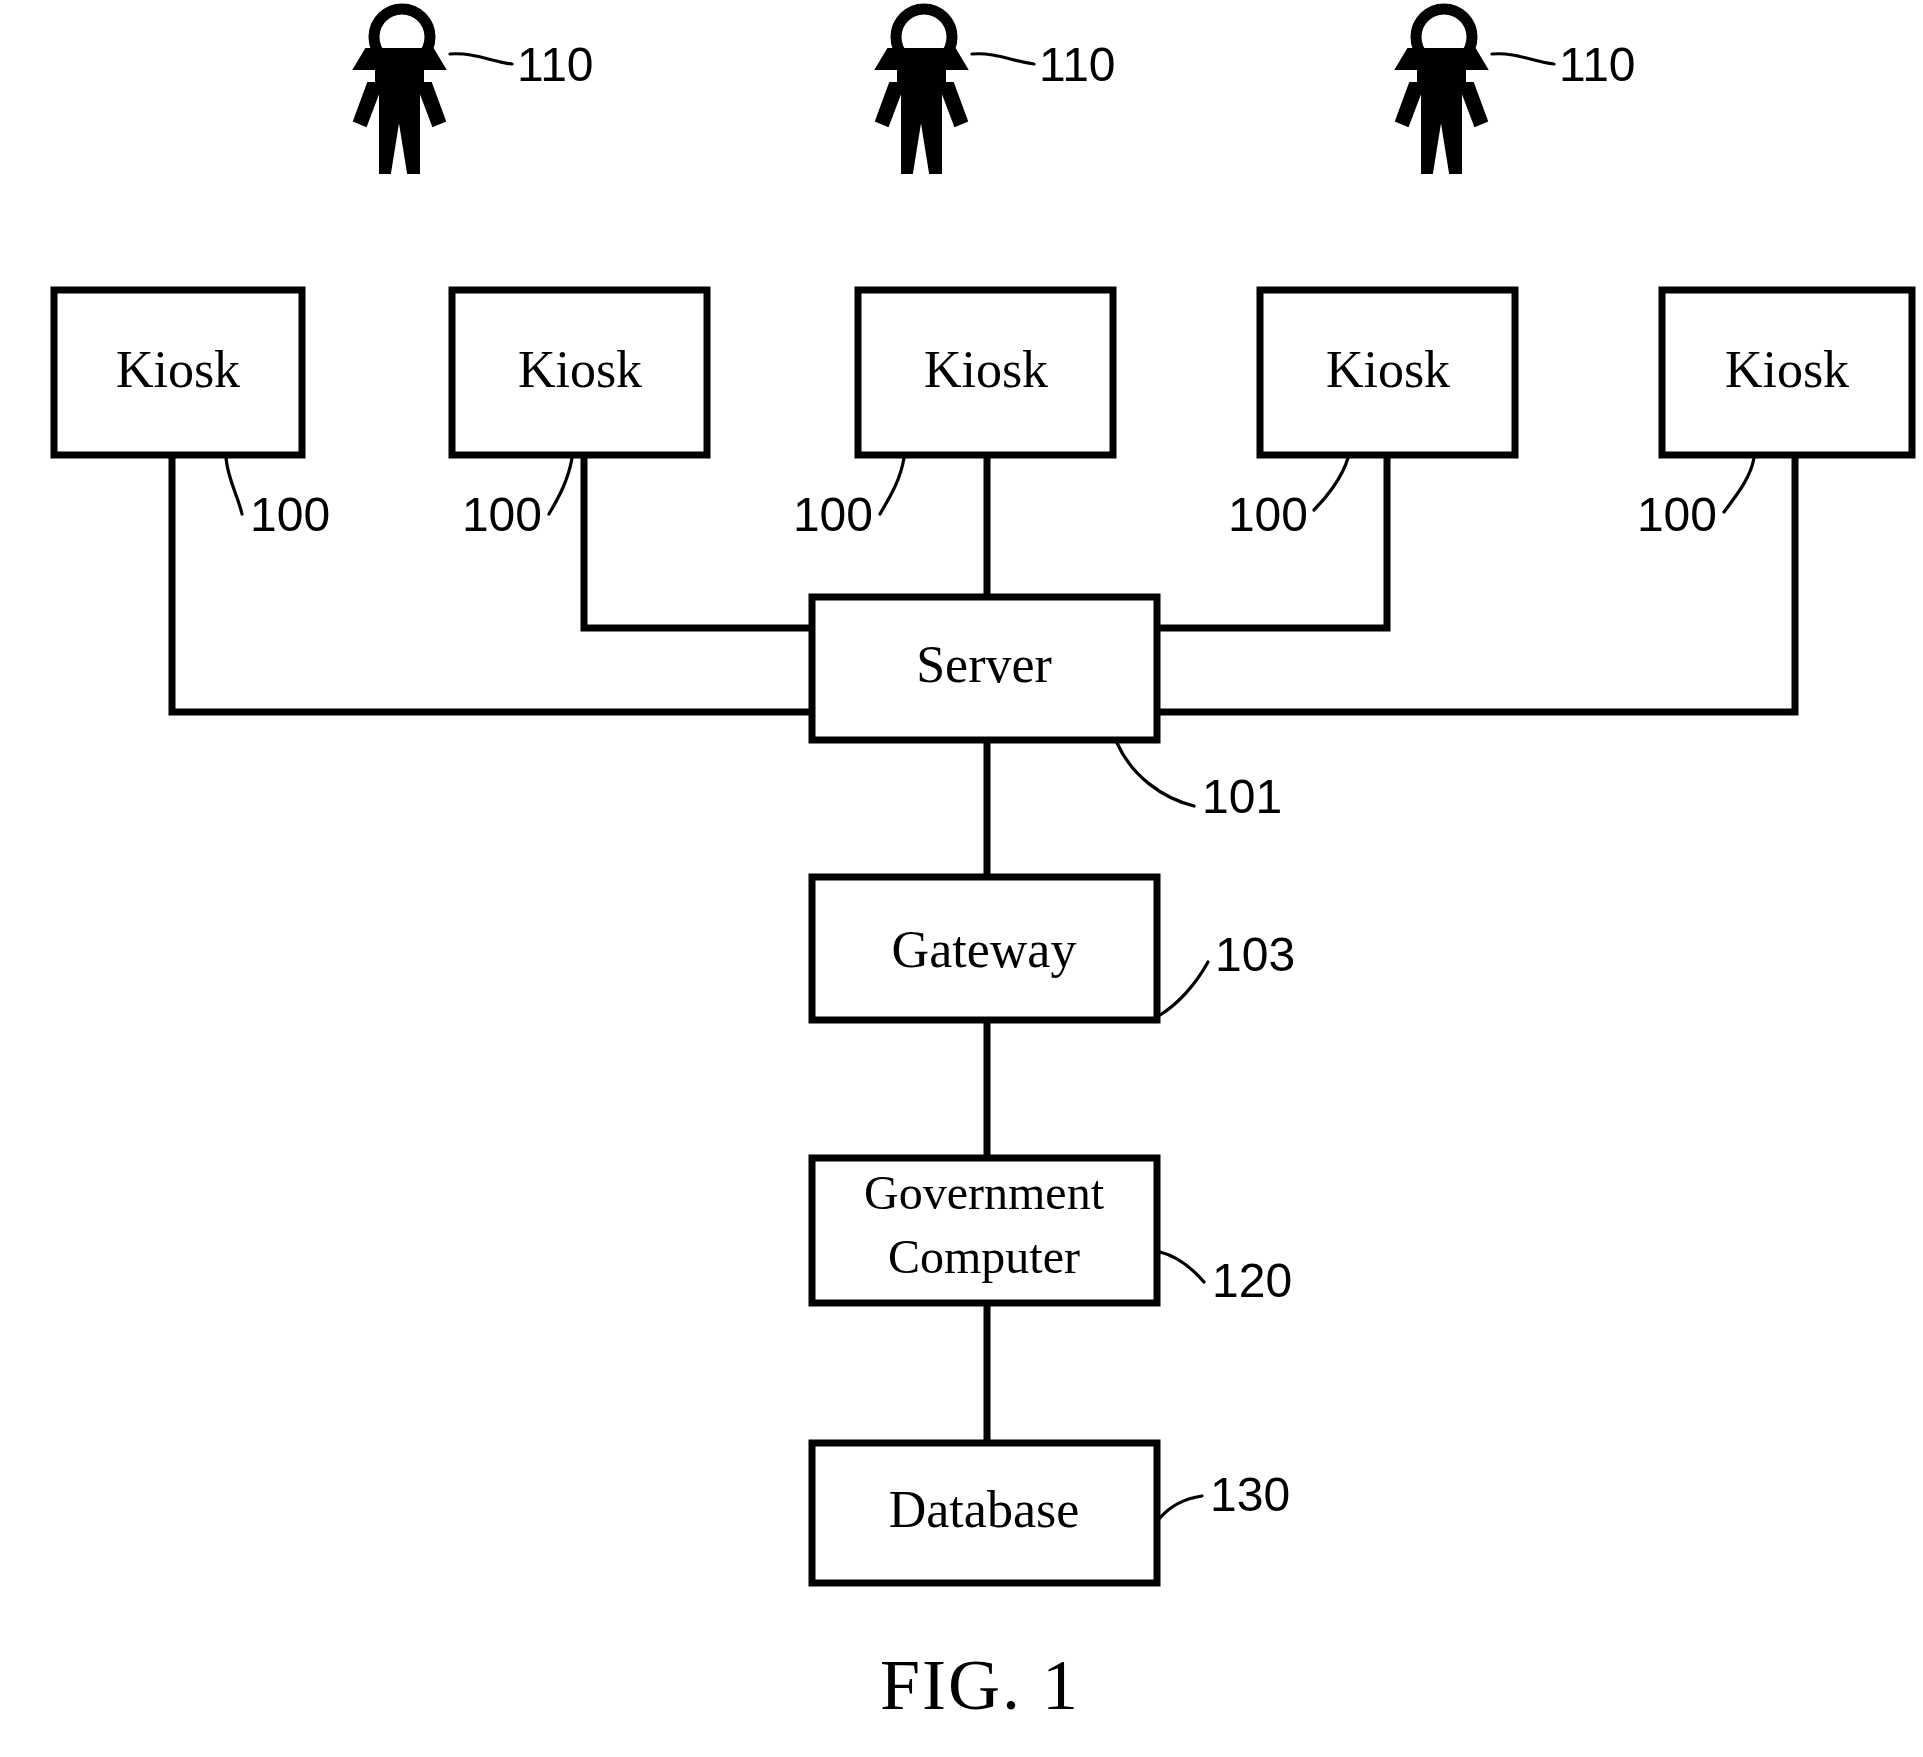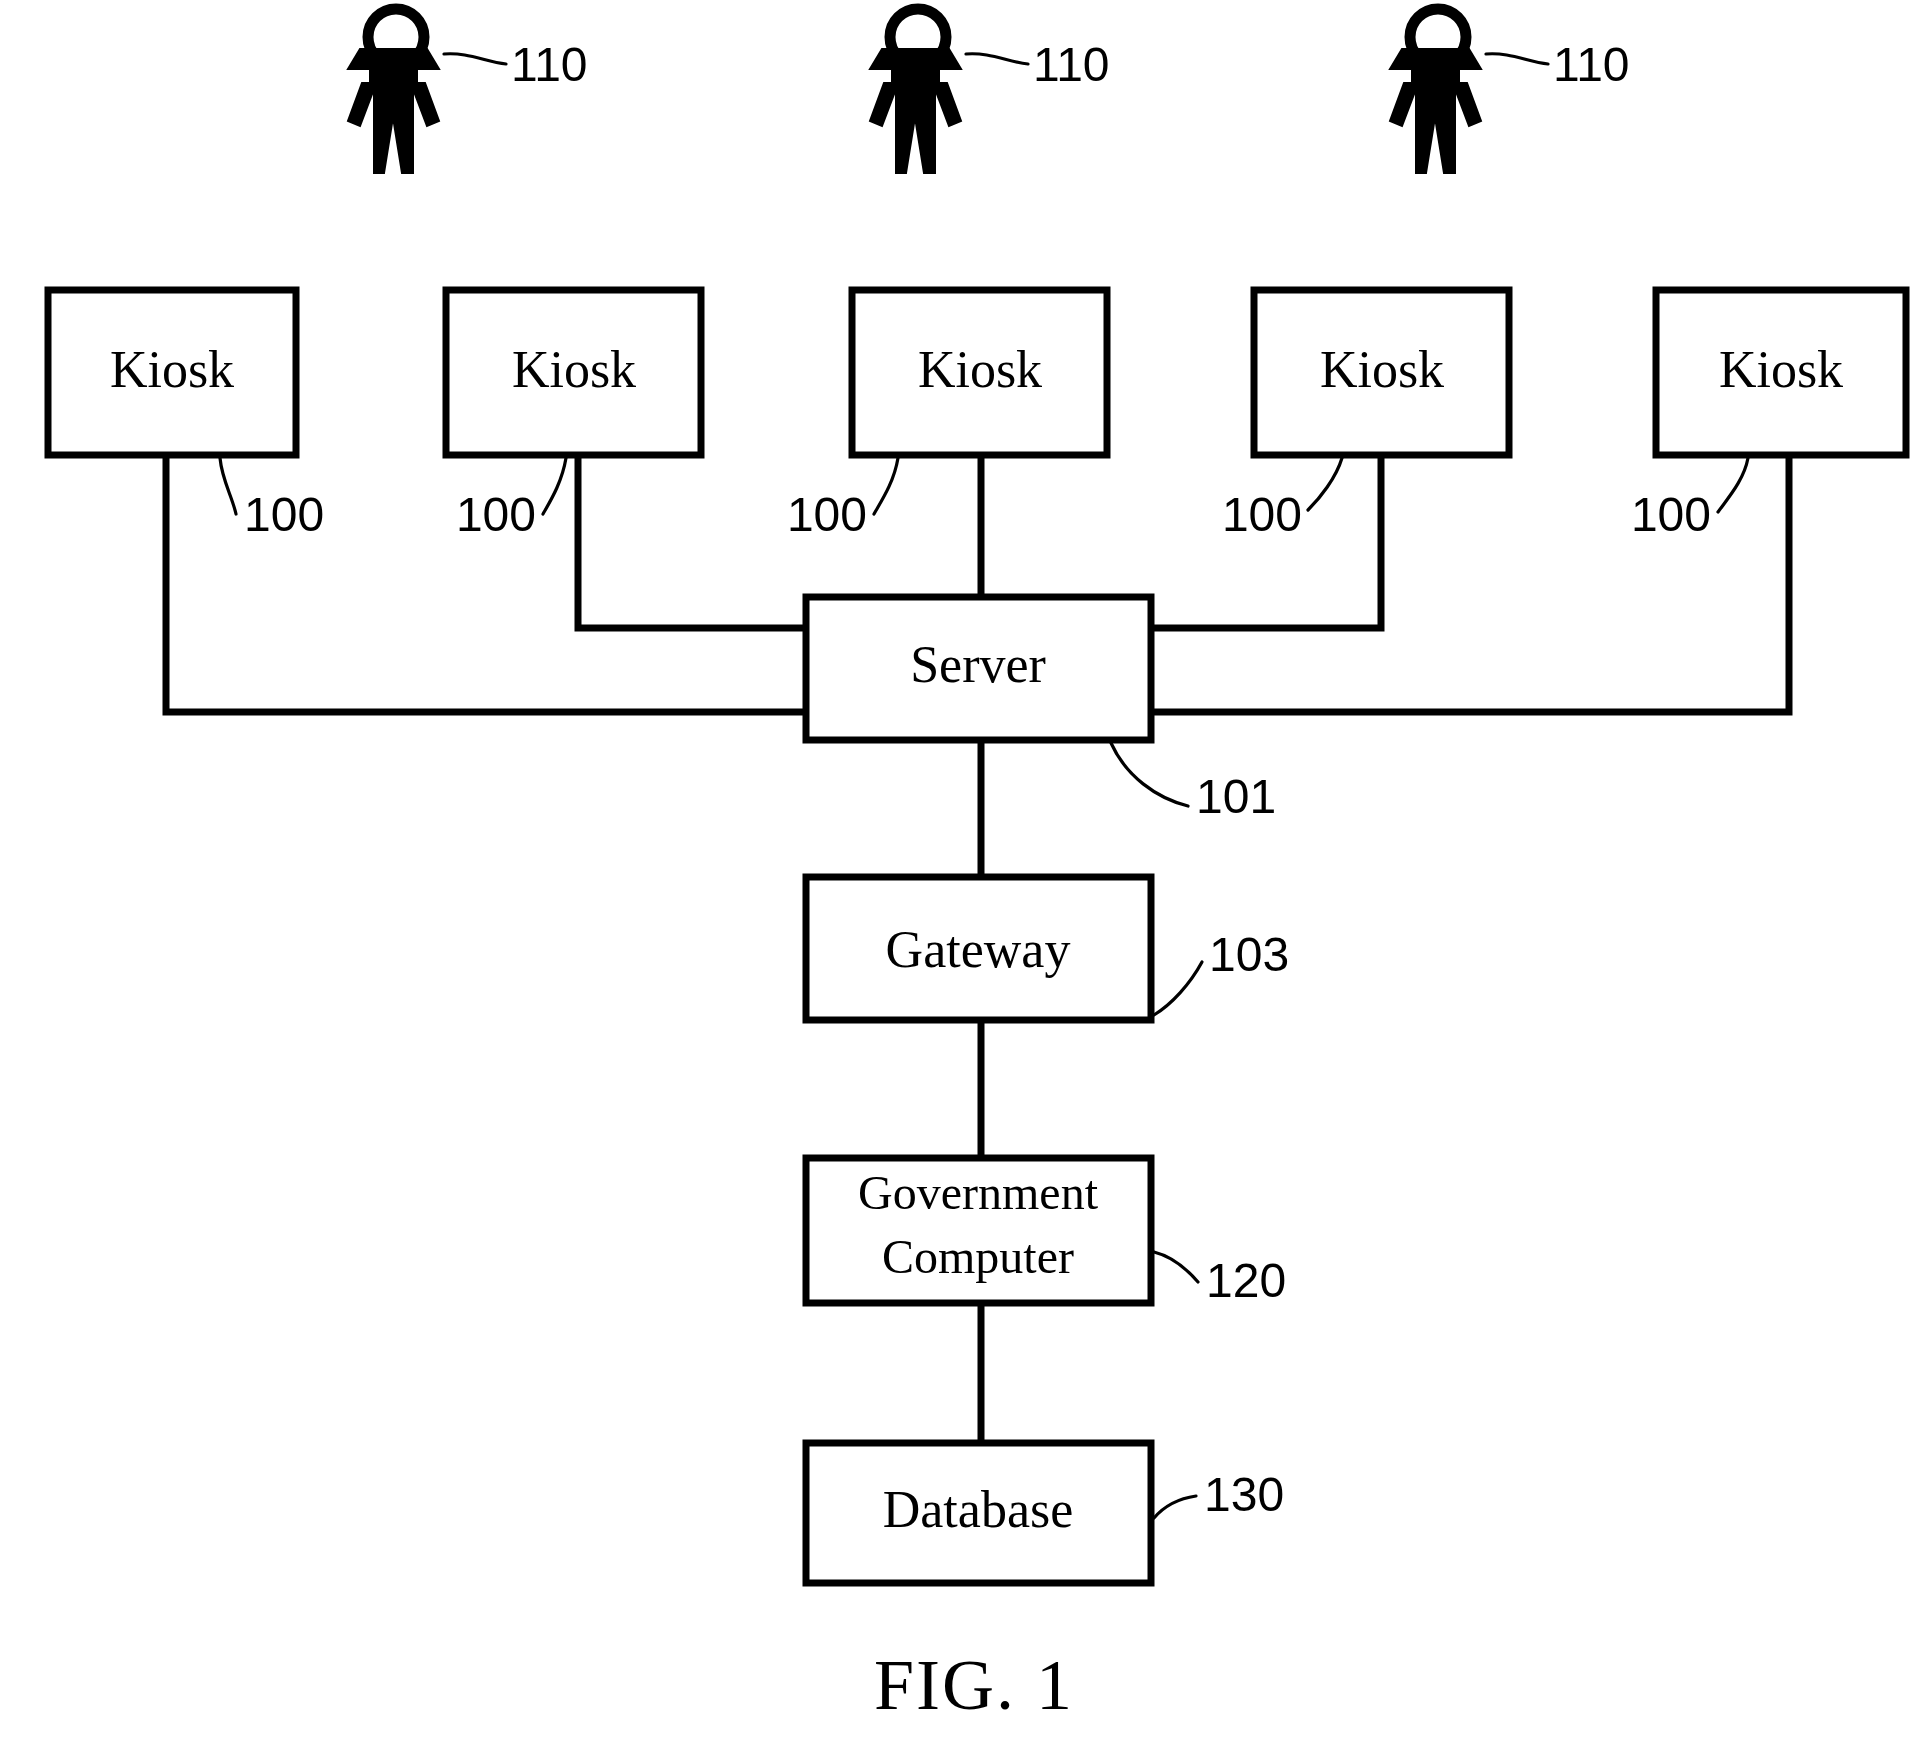--- a/index.html
+++ b/index.html
@@ -9,21 +9,21 @@
   }
   body {
     width: 1923px;
     height: 1757px;
     position: relative;
     font-family: "Liberation Serif", "DejaVu Serif", serif;
     overflow: hidden;
   }
   #figure-root {
     position: absolute;
-    left: 6px; top: 0;
+    left: 12px; top: 0;
     width: 1556px;
     height: 1757px;
   }
   svg#diagram {
     position: absolute;
     left: 0; top: 0;
     width: 1923px;
     height: 1757px;
     display: block;
   }

